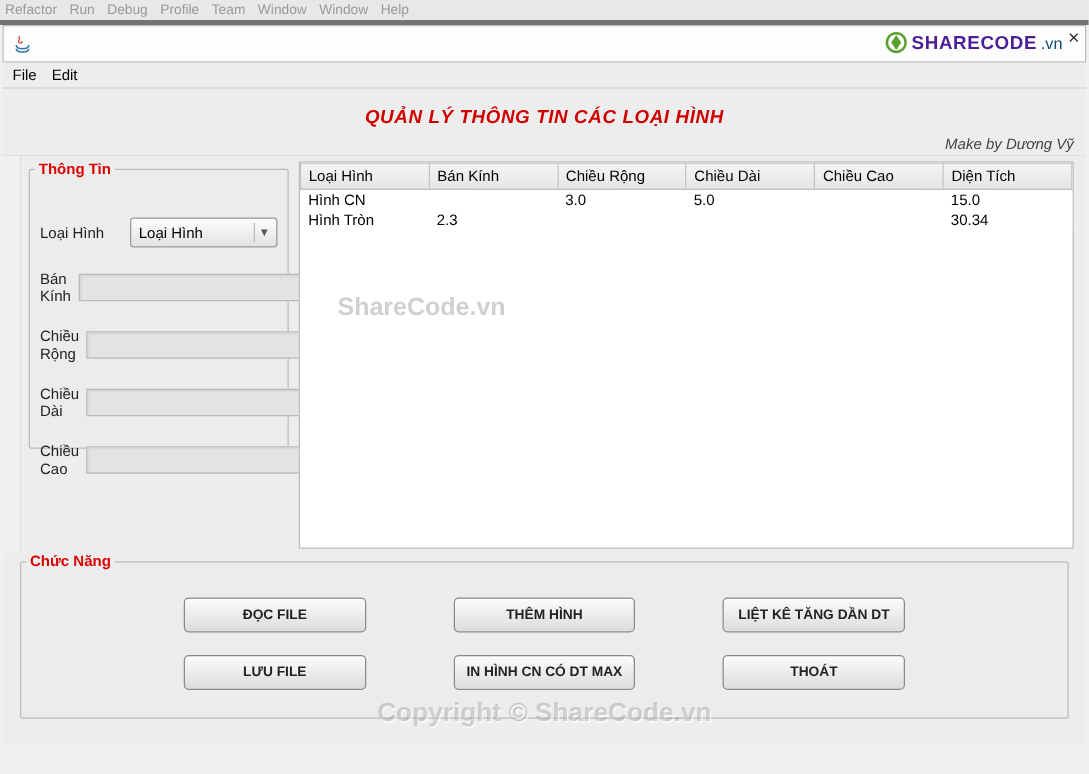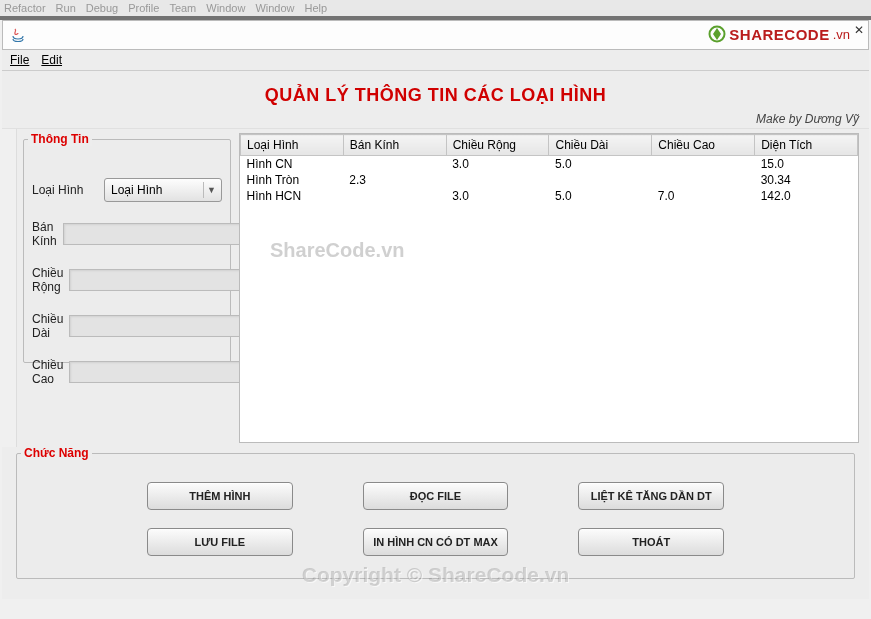--- a/index.html
+++ b/index.html
@@ -34,43 +34,43 @@
 .java-icon {
   display: inline-flex; width:18px; height:18px;
 }
 .titlebar .brand {
   position: absolute; right: 18px; top: 4px;
   display: flex; align-items: center;
   gap: 3px;
   font-weight: bold;
 }
 .brand-logo { width:18px; height:18px; }
-.brand-text { color:#b91c1c; font-size:15px; font-weight:700; letter-spacing:0.5px; }
-.brand-vn { color:#b91c1c; font-size:13px; font-weight:400; }
+.brand-text { color:#4c1d95; font-size:15px; font-weight:700; letter-spacing:0.5px; }
+.brand-vn { color:#0c4a6e; font-size:13px; font-weight:400; }
 .close-x { position:absolute; right:4px; top:2px; font-size:12px; color:#333; cursor:default; }
 .app-menu {
   background: #ededed;
   padding: 3px 8px;
   border-bottom: 1px solid #ccc;
   display: flex; gap: 12px;
   margin: 0 2px;
-  text-decoration: underline;
 }
 .app-menu span { cursor: default; }
 .heading-area {
   background: #ededed;
   padding: 8px 0 0 0;
   text-align: center;
   border-bottom: 1px solid #e0e0e0;
   margin: 0 2px;
 }
 .heading-area h1 {
   color: #d00000;
+  font-style: italic;
   font-weight: 700;
-  font-size: 18px;
+  font-size: 15px;
   letter-spacing: 0.5px;
   padding: 6px 0;
 }
 .credit {
   font-style: italic;
   text-align: right;
   padding: 0 10px 2px 0;
   font-size: 12px;
   color: #444;
 }
@@ -304,42 +304,34 @@
             <td>15.0</td>
           </tr>
           <tr>
             <td>Hình Tròn</td>
             <td>2.3</td>
             <td></td>
             <td></td>
             <td></td>
             <td>30.34</td>
           </tr>
-          <tr>
-            <td>Hình HCN</td>
-            <td></td>
-            <td>3.0</td>
-            <td>5.0</td>
-            <td>7.0</td>
-            <td>142.0</td>
-          </tr>
         </tbody>
       </table>
       <div class="watermark1">ShareCode.vn</div>
     </div>
   </div>
   <div class="side-col-r"></div>
 </div>
 
 <div class="func-panel">
   <div class="func-fieldset">
     <div class="legend">Chức Năng</div>
     <div class="button-grid">
+      <button class="btn">ĐỌC FILE</button>
       <button class="btn">THÊM HÌNH</button>
-      <button class="btn">ĐỌC FILE</button>
       <button class="btn">LIỆT KÊ TĂNG DẦN DT</button>
       <button class="btn">LƯU FILE</button>
       <button class="btn">IN HÌNH CN CÓ DT MAX</button>
       <button class="btn">THOÁT</button>
     </div>
   </div>
   <div class="watermark2">Copyright © ShareCode.vn</div>
 </div>
 
 </body></html>

